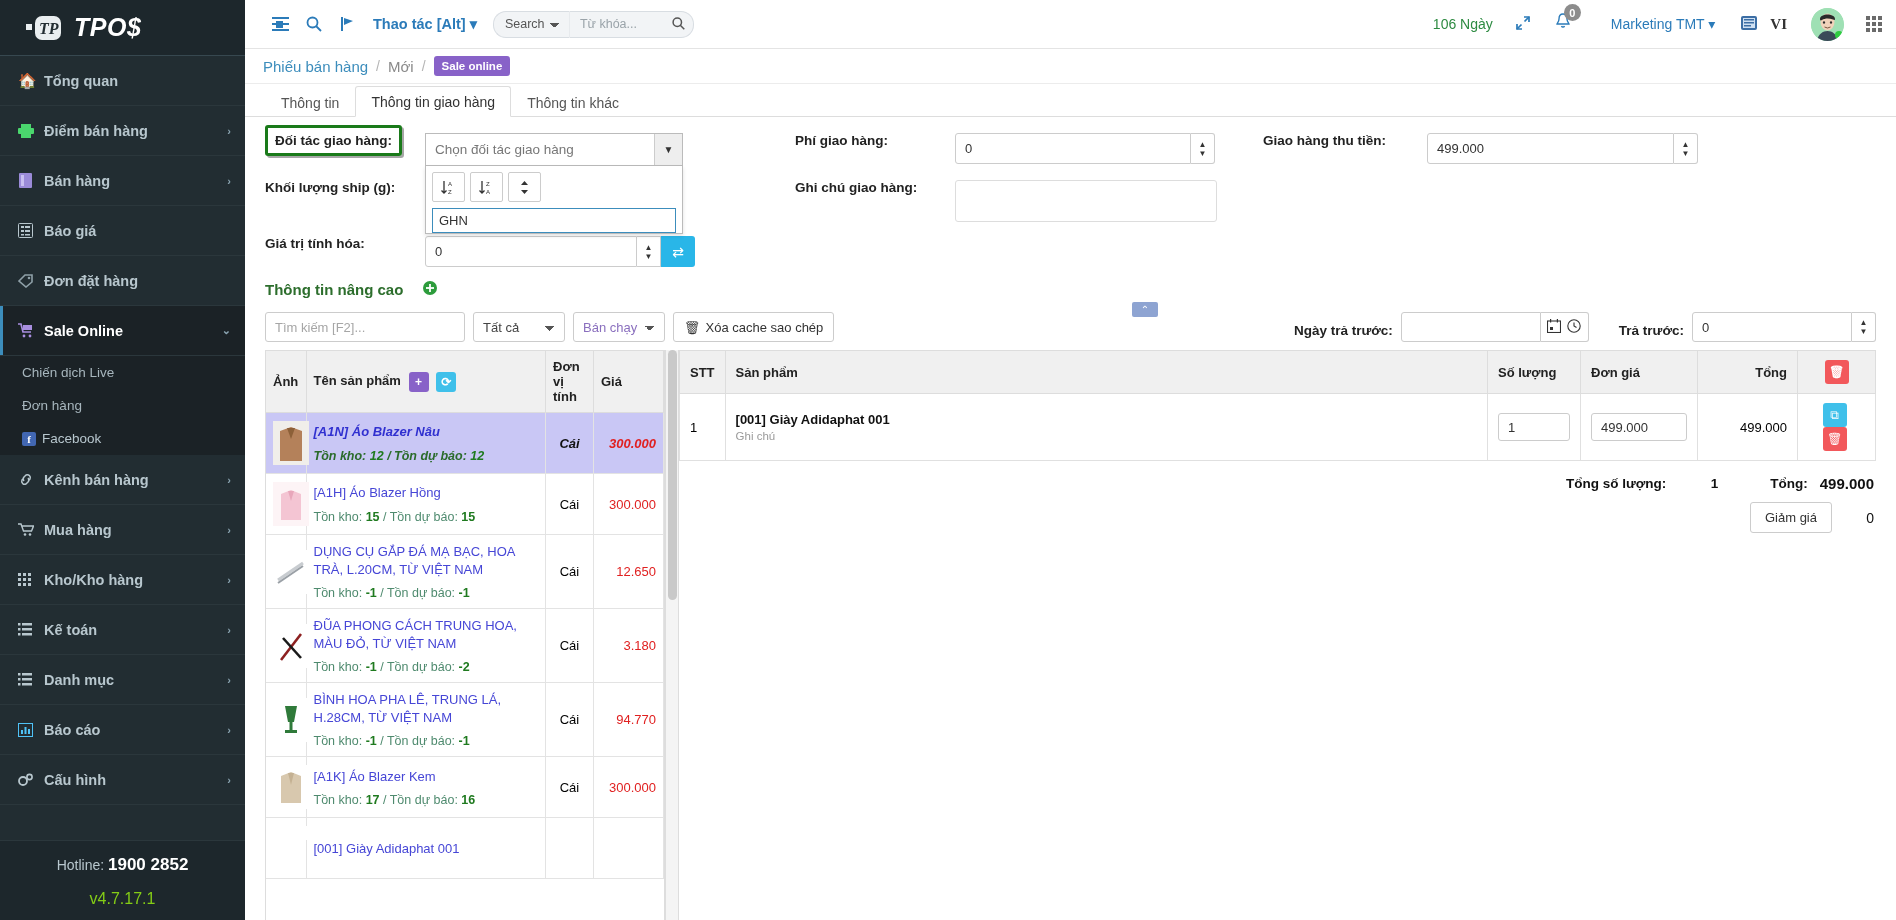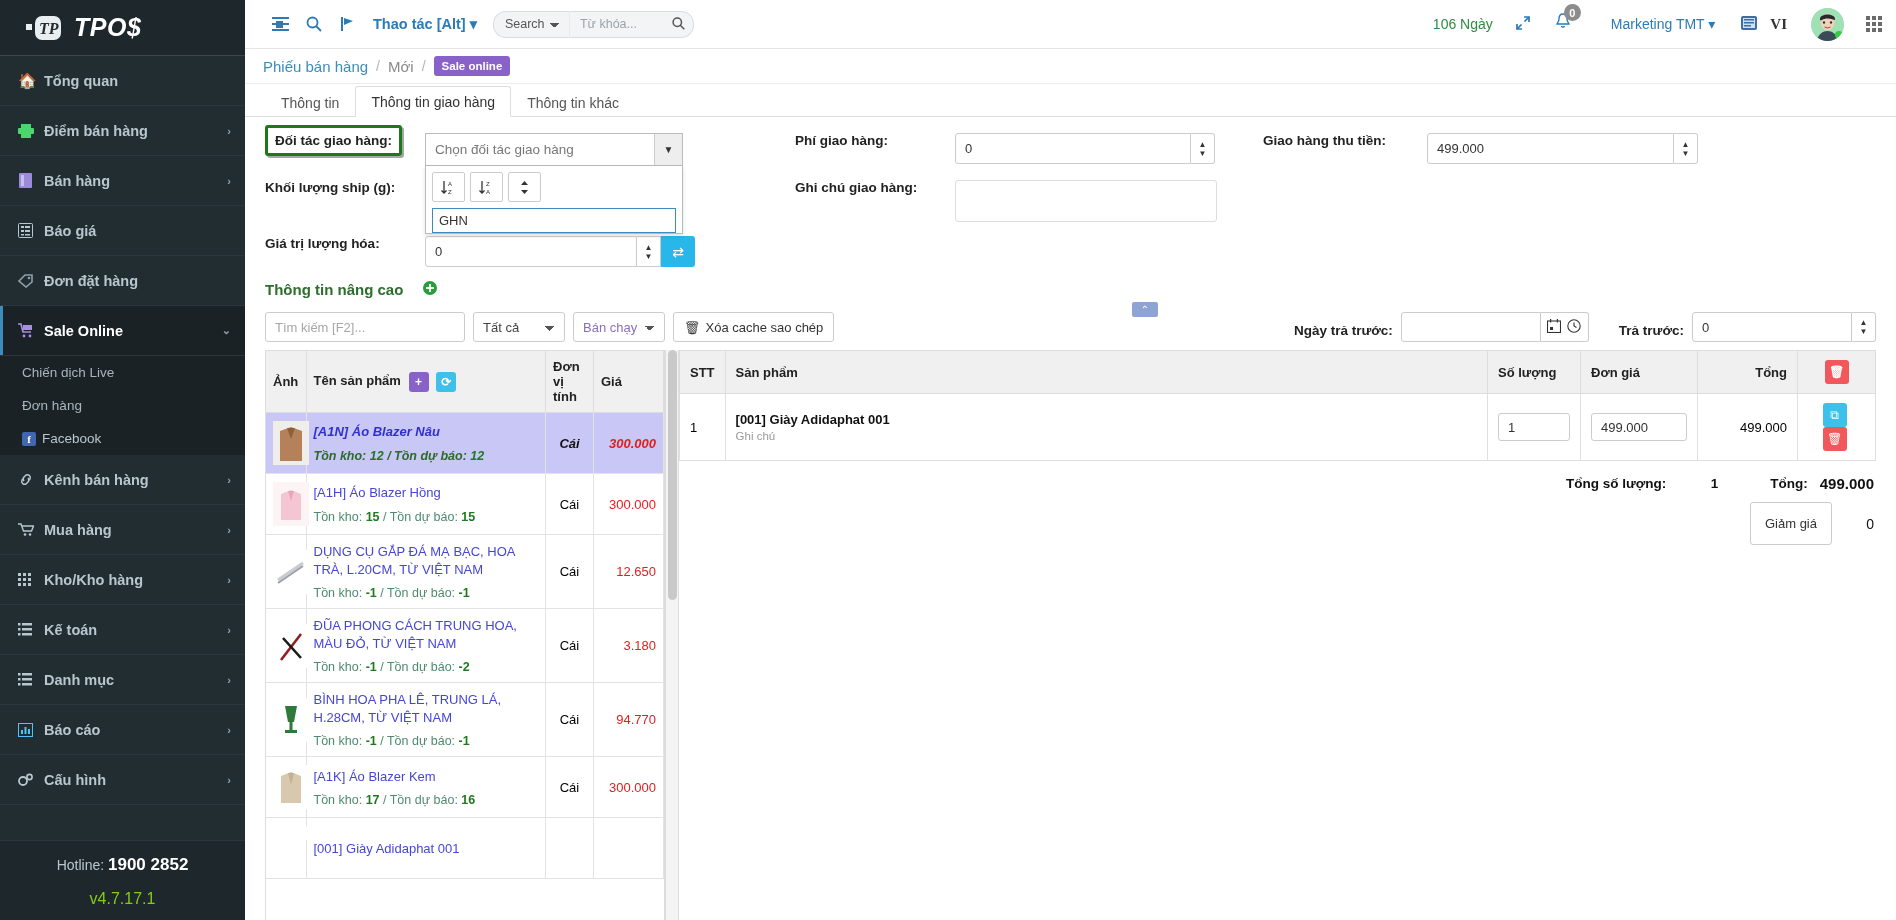--- a/index.html
+++ b/index.html
@@ -287,21 +287,21 @@
              font-size:12px; cursor:pointer; display:inline-flex; align-items:center;
              justify-content:center; margin-right:4px; }
   .ico-btn.blue { background:#3fc0ea; }
   .ico-btn.red  { background:#f2585b; }
 
   .totals { display:flex; align-items:center; justify-content:flex-end; gap:12px; padding:14px 2px 6px 0; }
   .tot-lbl { font-weight:bold; font-size:13.5px; color:#111; }
   .tot-val { font-weight:bold; font-size:13.5px; color:#111; min-width:40px; text-align:right; }
   .tot-big { font-weight:bold; font-size:15px; color:#111; }
   .disc-row { display:flex; align-items:center; justify-content:flex-end; gap:26px; padding:4px 2px 0 0; }
-  .disc-btn { border:1px solid #ccc; background:#fff; border-radius:3px; padding:13px 14px;
+  .disc-btn { border:1px solid #ccc; background:#fff; border-radius:3px; padding:7px 14px;
               font-size:13px; color:#333; cursor:pointer; font-family:"Liberation Sans", sans-serif; }
   .disc-val { font-size:14px; color:#111; min-width:16px; text-align:right; }
 </style>
 </head>
 <body>
 
 <div class="app">
 
   <aside class="sidebar">
     <div class="sb-logo">
@@ -678,21 +678,21 @@
         </div>
         <div style="width:270px"></div>
         <div style="margin-left:100px; width:160px;">
           <span class="lbl">Ghi chú giao hàng:</span>
         </div>
         <textarea class="textarea" style=""></textarea>
       </div>
 
       <div class="frow">
         <div style="width:160px">
-          <span class="lbl">Giá trị lượng hóa:</span>
+          <span class="lbl">Giá trị tính hóa:</span>
         </div>
         <div style="display:flex">
           <input class="inp" style="width: 212px; border-radius: 3px 0px 0px 3px;" value="0">
           <div class="spin" style="border-radius:0">
               <b>▲</b>
               <b>▼</b>
             </div>
           <div class="swapbtn">⇄</div>
         </div>
       </div>

